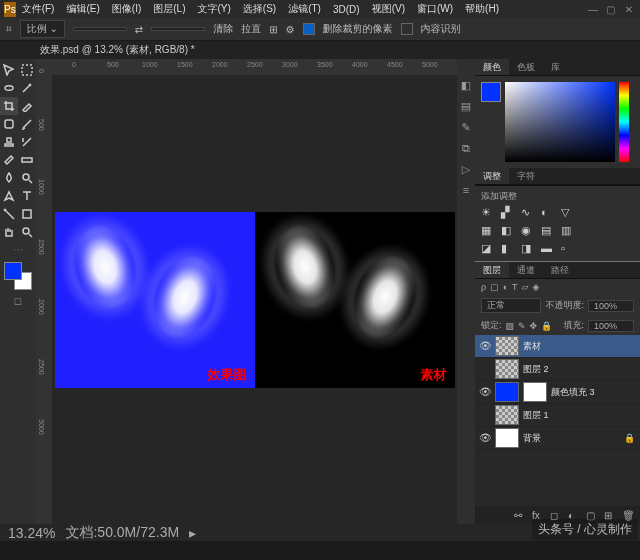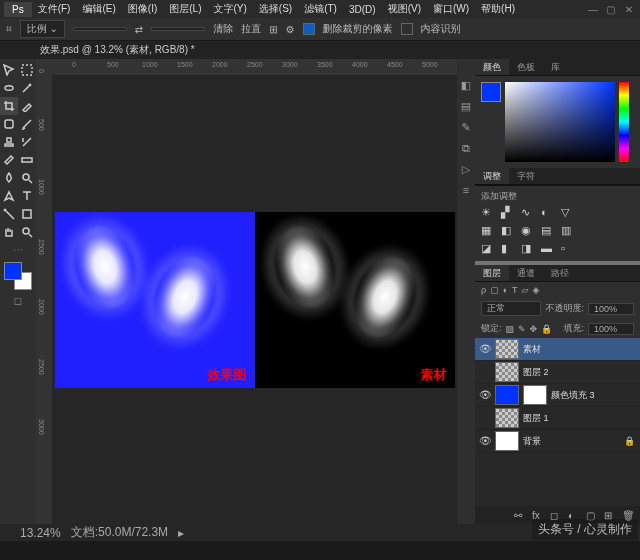--- a/index.html
+++ b/index.html
@@ -1,18 +1,18 @@
 <!DOCTYPE html>
 <html><head>
 <meta charset="utf-8">
 <style>
 html,body{margin:0;padding:0;width:640px;height:560px;background:#1a1a1a;font-family:"Microsoft YaHei",Arial,sans-serif;font-size:10px;color:#ccc;overflow:hidden}
 .top-menu{height:18px;background:#2a2a2a;display:flex;align-items:center;padding:0 4px;gap:0}
 .top-menu>span{padding:2px 6px;color:#ddd;font-size:10px;cursor:default}
-.top-menu>span:first-child{background:#404040;color:#fff;padding:2px 8px}
+.top-menu>span:first-child{background:#a16207;color:#fff;padding:2px 0}
 .win-ctrl{margin-left:auto;display:flex;gap:4px}
 .win-ctrl span{width:14px;text-align:center;color:#888}
 .option-bar{height:22px;background:#2f2f2f;display:flex;align-items:center;padding:0 6px;gap:8px;font-size:10px;color:#bbb;border-bottom:1px solid #1a1a1a}
 .option-bar .sel{background:#222;padding:1px 6px;border:1px solid #444}
 .option-bar .cb{width:10px;height:10px;border:1px solid #666;display:inline-block;vertical-align:middle}
 .option-bar .cb.on{background:#0a5ec4}
 .doc-tab{height:18px;background:#222;display:flex;align-items:center;padding:0 40px;font-size:10px;color:#ccc}
 .main{display:flex;height:calc(100% - 95px)}
 .tool-col{width:36px;background:#2f2f2f;padding:2px 0;display:flex;flex-direction:column;align-items:center;gap:1px}
 .tool-grid{display:grid;grid-template-columns:18px 18px;gap:0}
@@ -40,37 +40,37 @@
 .panel-tabs span{padding:2px 8px;color:#999;font-size:9px}
 .panel-tabs span.act{background:#2f2f2f;color:#ddd}
 .color-panel{padding:6px;display:flex;gap:4px}
 .picker{width:110px;height:80px;background:linear-gradient(to right,#fff,#0033ff);position:relative}
 .picker::after{content:"";position:absolute;inset:0;background:linear-gradient(to bottom,transparent,#000)}
 .hue{width:10px;height:80px;background:linear-gradient(to bottom,#f00,#ff0,#0f0,#0ff,#00f,#f0f,#f00)}
 .sw{width:18px;height:18px;background:#0033ff;border:1px solid #888}
 .adj-panel{padding:4px 6px;border-top:1px solid #111}
 .adj-icons{display:flex;flex-wrap:wrap;gap:6px;padding:3px 0}
 .adj-icons span{width:14px;height:12px;color:#ccc;font-size:11px}
-.layer-panel{flex:1;border-top:4px solid #737373;display:flex;flex-direction:column}
+.layer-panel{flex:1;border-top:1px solid #737373;display:flex;flex-direction:column}
 .layer-ctrl{padding:3px 6px;display:flex;gap:4px;align-items:center;font-size:9px;color:#aaa}
 .layer-ctrl .sel{background:#222;border:1px solid #444;padding:0 5px;flex:1}
 .layer-list{flex:1;background:#282828}
 .layer{display:flex;align-items:center;height:22px;padding:0 4px;gap:4px;border-bottom:1px solid #222}
 .layer.act{background:#3a5a8a}
 .eye{width:12px;height:12px;color:#ccc;font-size:10px;text-align:center}
 .thumb{width:22px;height:18px;background:#555;border:1px solid #666}
 .thumb.blue{background:#0033ff}
 .thumb.checker{background:repeating-conic-gradient(#888 0 25%,#ccc 0 50%) 0 0/6px 6px}
 .thumb.white{background:#fff}
 .layer-nm{flex:1;color:#ddd;font-size:9px}
 .layer-bottom{height:18px;background:#222;display:flex;align-items:center;justify-content:flex-end;gap:6px;padding:0 6px}
 .layer-bottom span{width:12px;color:#aaa;font-size:10px}
 .mini-col{width:18px;background:#2f2f2f;display:flex;flex-direction:column;align-items:center;gap:8px;padding:20px 0}
 .mini-col span{color:#999;font-size:11px}
-.status{height:17px;background:#262626;display:flex;align-items:center;padding:0 20px;font-size:12px;color:#aaa;gap:10px}
+.status{height:17px;background:#262626;display:flex;align-items:center;padding:0 8px;font-size:14px;color:#aaa;gap:10px}
 .watermark{position:absolute;right:2px;bottom:20px;color:#bbb;font-size:12px;background:rgba(0,0,0,0.2);padding:2px 6px;z-index:99}
 </style>
 </head>
 <body>
 
 <div class="top-menu">
   <span>Ps</span>
   <span>文件(F)</span>
   <span>编辑(E)</span>
   <span>图像(I)</span>

